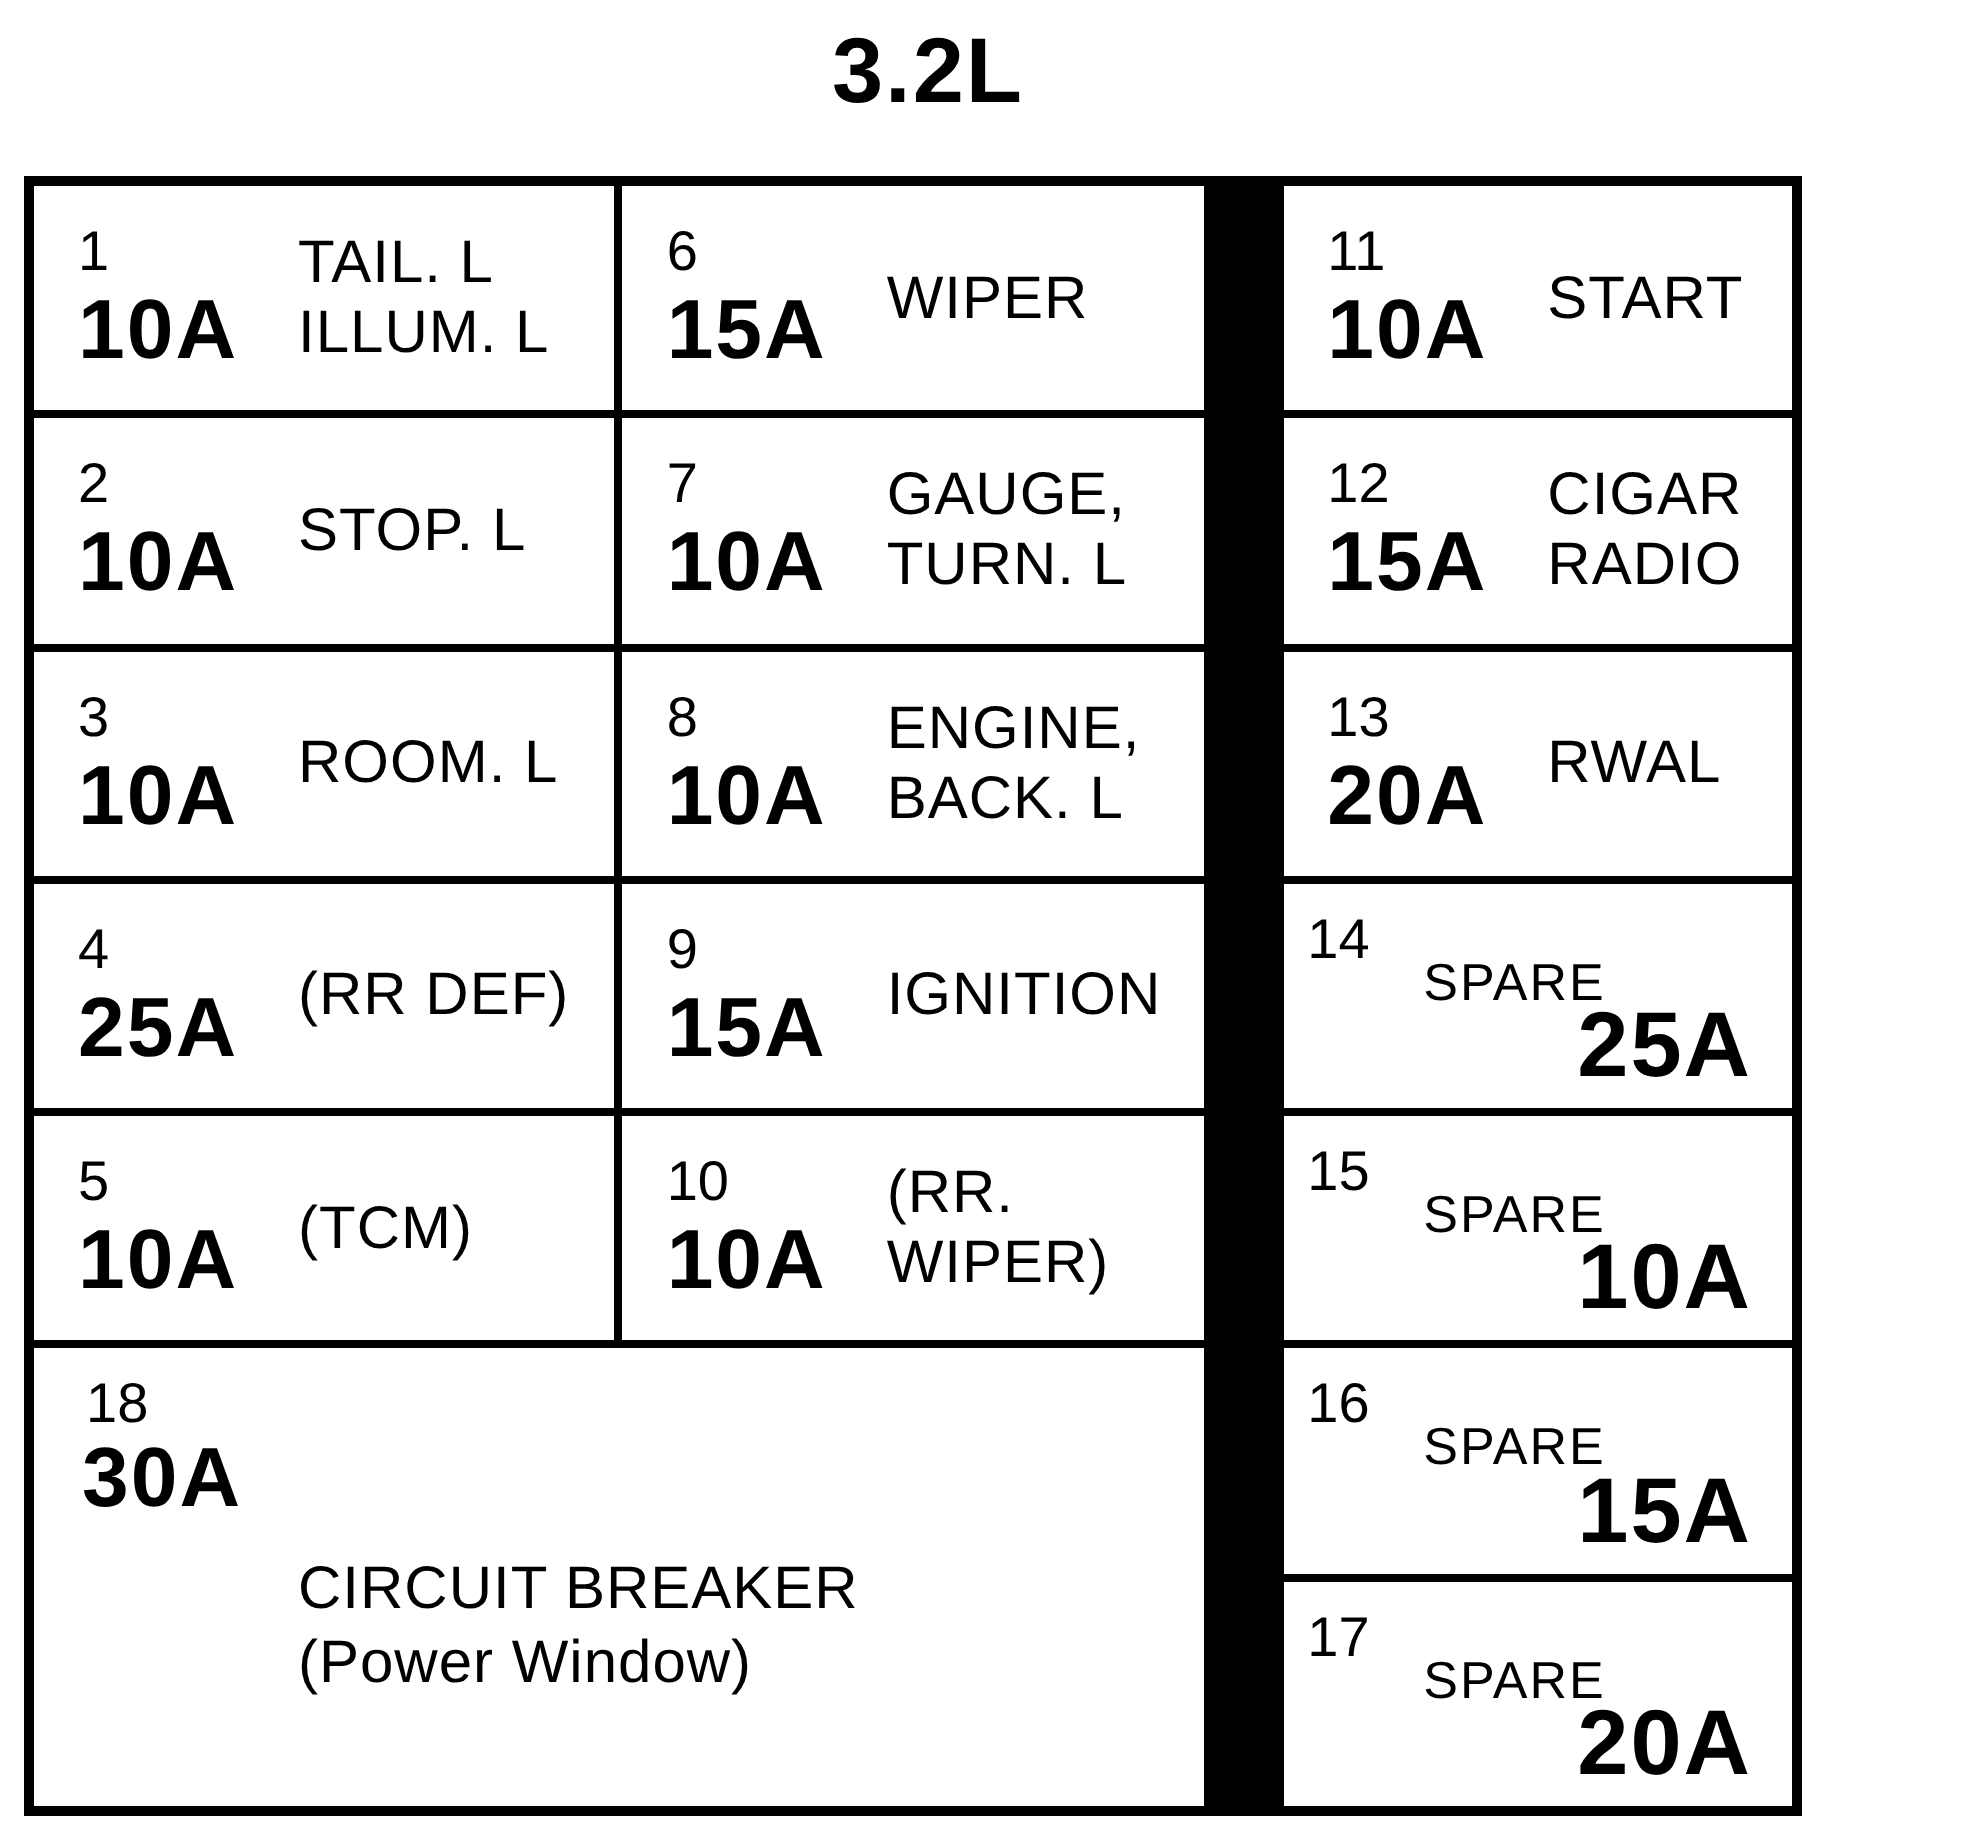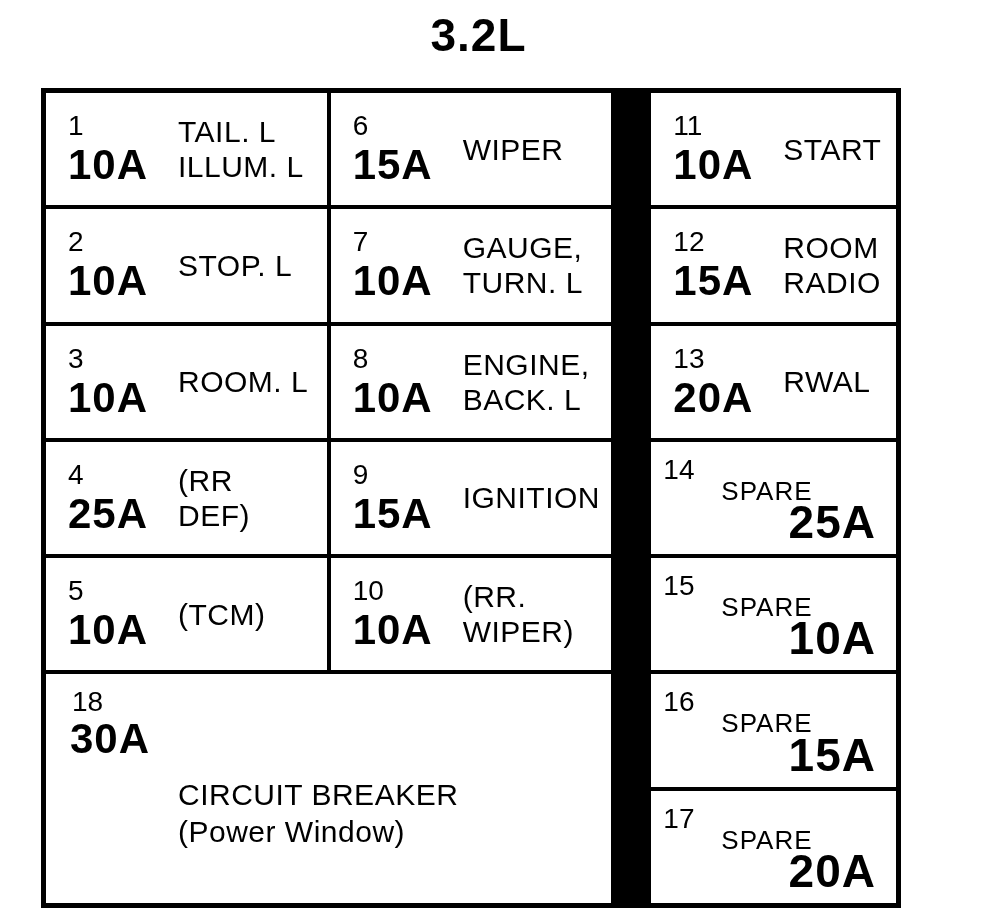--- a/index.html
+++ b/index.html
@@ -3,21 +3,21 @@
 <meta charset="utf-8">
 <style>
   * { margin: 0; padding: 0; box-sizing: border-box; }
   html, body {
     width: 992px; height: 923px;
     background: #ffffff;
     color: #000000;
     font-family: "Liberation Sans", sans-serif;
     overflow: hidden;
   }
-  .page { width: 928px; height: 923px; position: relative; padding-left: 29px; }
+  .page { width: 928px; height: 923px; position: relative; }
 
   .title {
     text-align: center;
     font-size: 46px;
     font-weight: bold;
     letter-spacing: 1px;
     padding-top: 8px;
     height: 88px;
   }
 
@@ -186,21 +186,21 @@
         <div></div>
       </div>
     </div>
 
     <div class="cell std r2 c3">
       <div class="stack">
         <span class="num">12</span>
         <span class="amp">15A</span>
       </div>
       <div class="lbl">
-        <div>ROOM</div>
+        <div>CIGAR</div>
         <div>RADIO</div>
       </div>
     </div>
 
     <div class="cell std r3 c3">
       <div class="stack">
         <span class="num">13</span>
         <span class="amp">20A</span>
       </div>
       <div class="lbl">

